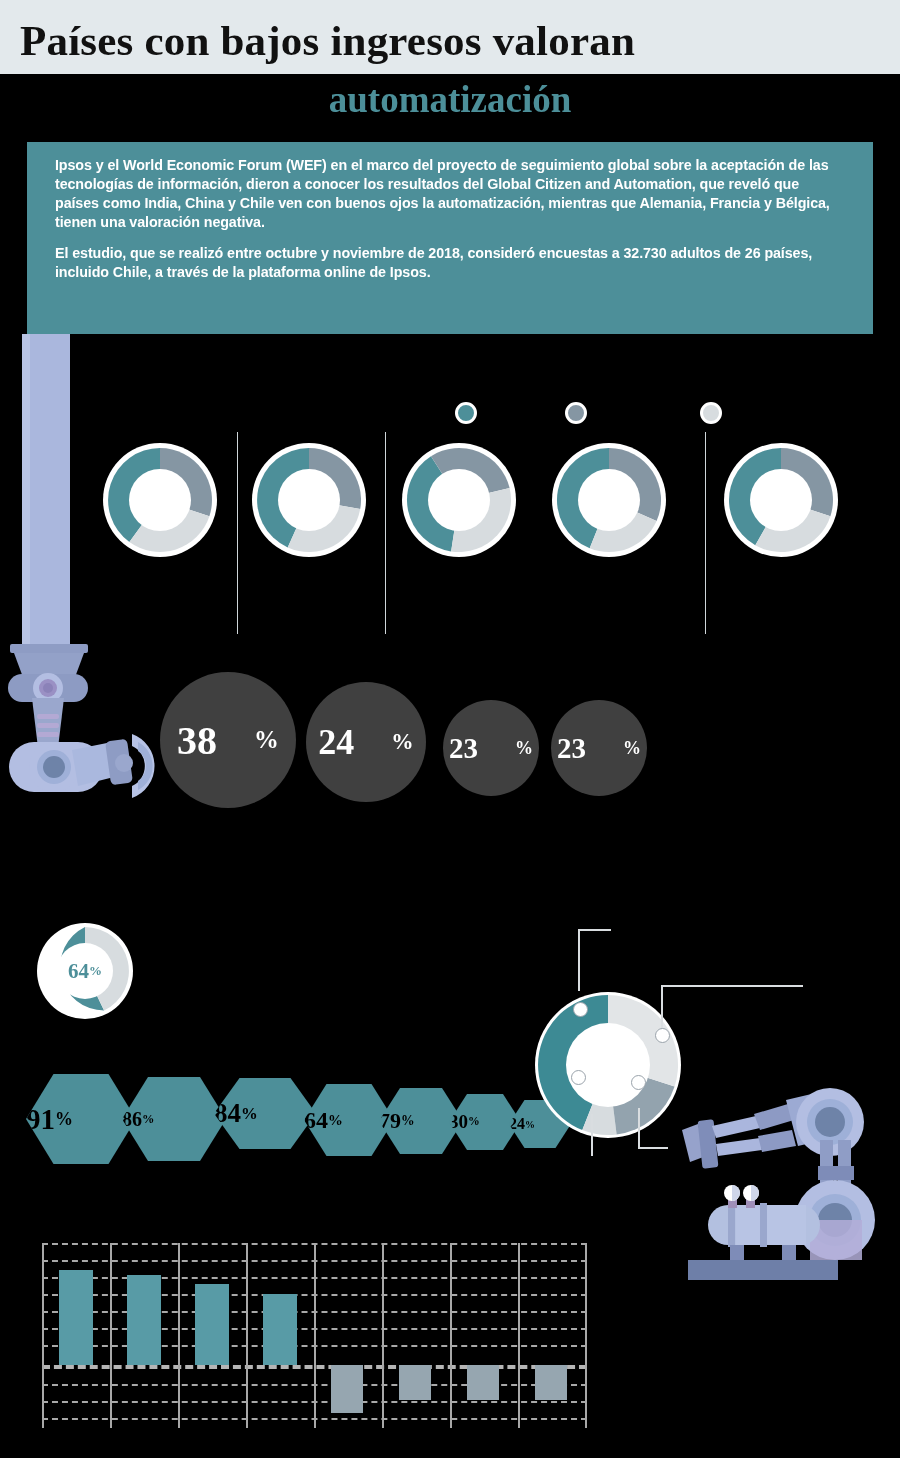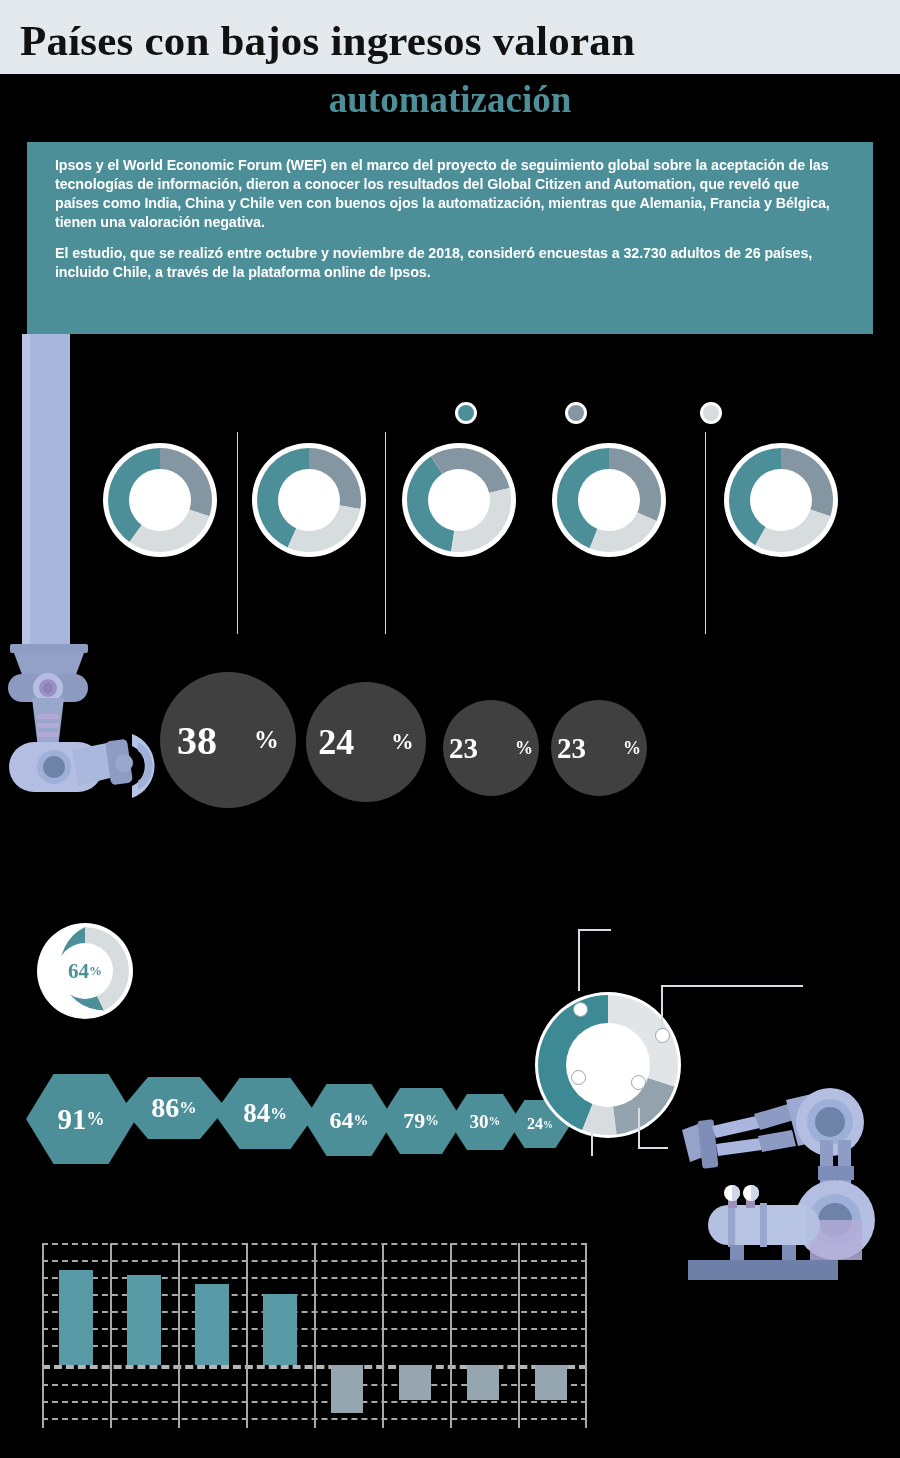--- a/index.html
+++ b/index.html
@@ -34,22 +34,22 @@
 
   
   .pct-circle{position:absolute;border-radius:50%;background:#404040;
               display:flex;align-items:center;justify-content:center;
               color:#fff;font-family:"Liberation Serif",serif;font-weight:700;gap:37px;}
   .pct-circle .u{font-size:.62em;}
 
   
   .hex{position:absolute;background:#4d8f99;
        clip-path:polygon(25% 0,75% 0,100% 50%,75% 100%,25% 100%,0 50%);
-       display:flex;align-items:center;justify-content:center;
-       color:#ffffff;font-family:"Liberation Serif",serif;font-weight:700;}
+       display:flex;align-items:center;
+       color:#000000;font-family:"Liberation Serif",serif;font-weight:700;}
   .hex .u{font-size:.62em;}
 
   
   .d64-label{position:absolute;display:flex;align-items:center;justify-content:center;
              color:#4d8f99;font-family:"Liberation Serif",serif;font-weight:700;font-size:21px;}
   .d64-label .u{font-size:.62em;}
 
   
   .callout{position:absolute;background:#d9dde0;}
   .cdot{position:absolute;width:15px;height:15px;border-radius:50%;background:#fff;
@@ -198,21 +198,21 @@
   </svg>
   <div class="d64-label" style="left:36px;top:922px;width:98px;height:98px;">
     <span>64</span>
       <span class="u">%</span>
   </div>
 
   <div class="hex" style="left:26px;top:1074px;width:110px;height:90px;font-size:29px;">
     <span>91</span>
       <span class="u">%</span>
   </div>
-  <div class="hex" style="left:122px;top:1077px;width:104px;height:62px;font-size:28px;">
+  <div class="hex" style="left:122px;top:1077px;width:104px;height:84px;font-size:20px;">
     <span>86</span>
       <span class="u">%</span>
   </div>
   <div class="hex" style="left:214px;top:1078px;width:102px;height:71px;font-size:27px;">
     <span>84</span>
       <span class="u">%</span>
   </div>
   <div class="hex" style="left:304px;top:1084px;width:90px;height:72px;font-size:24px;">
     <span>64</span>
       <span class="u">%</span>

